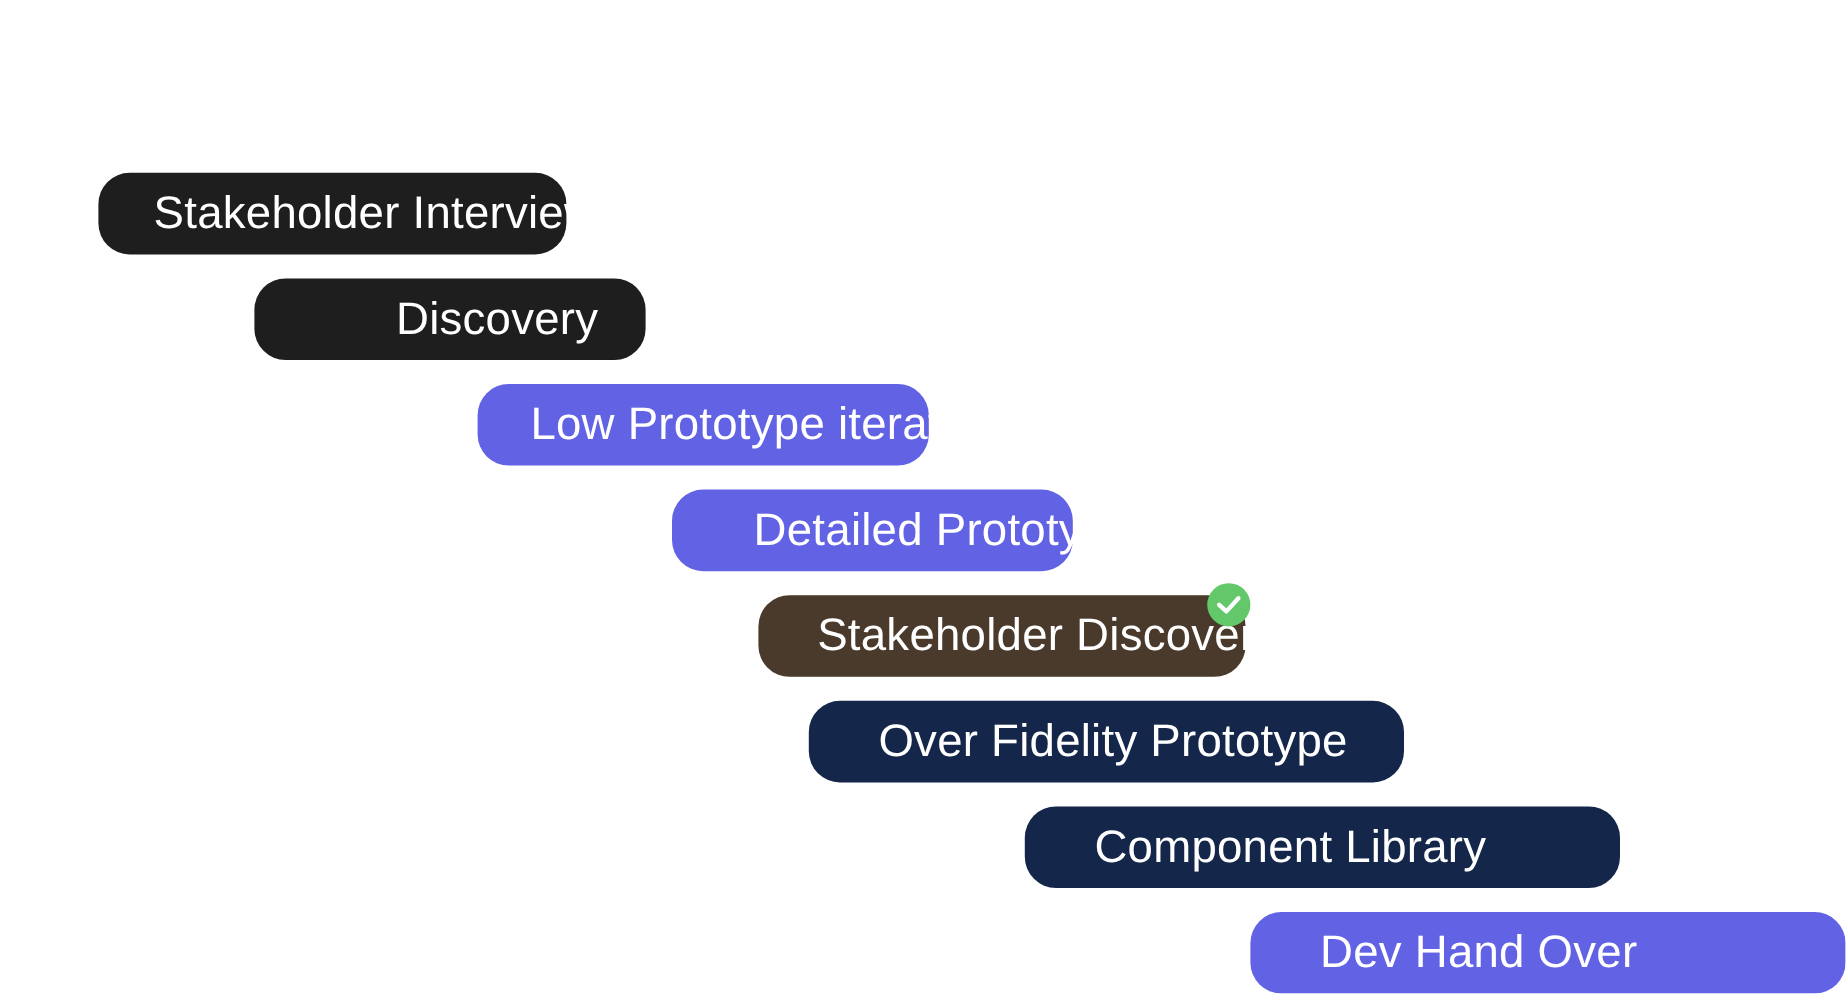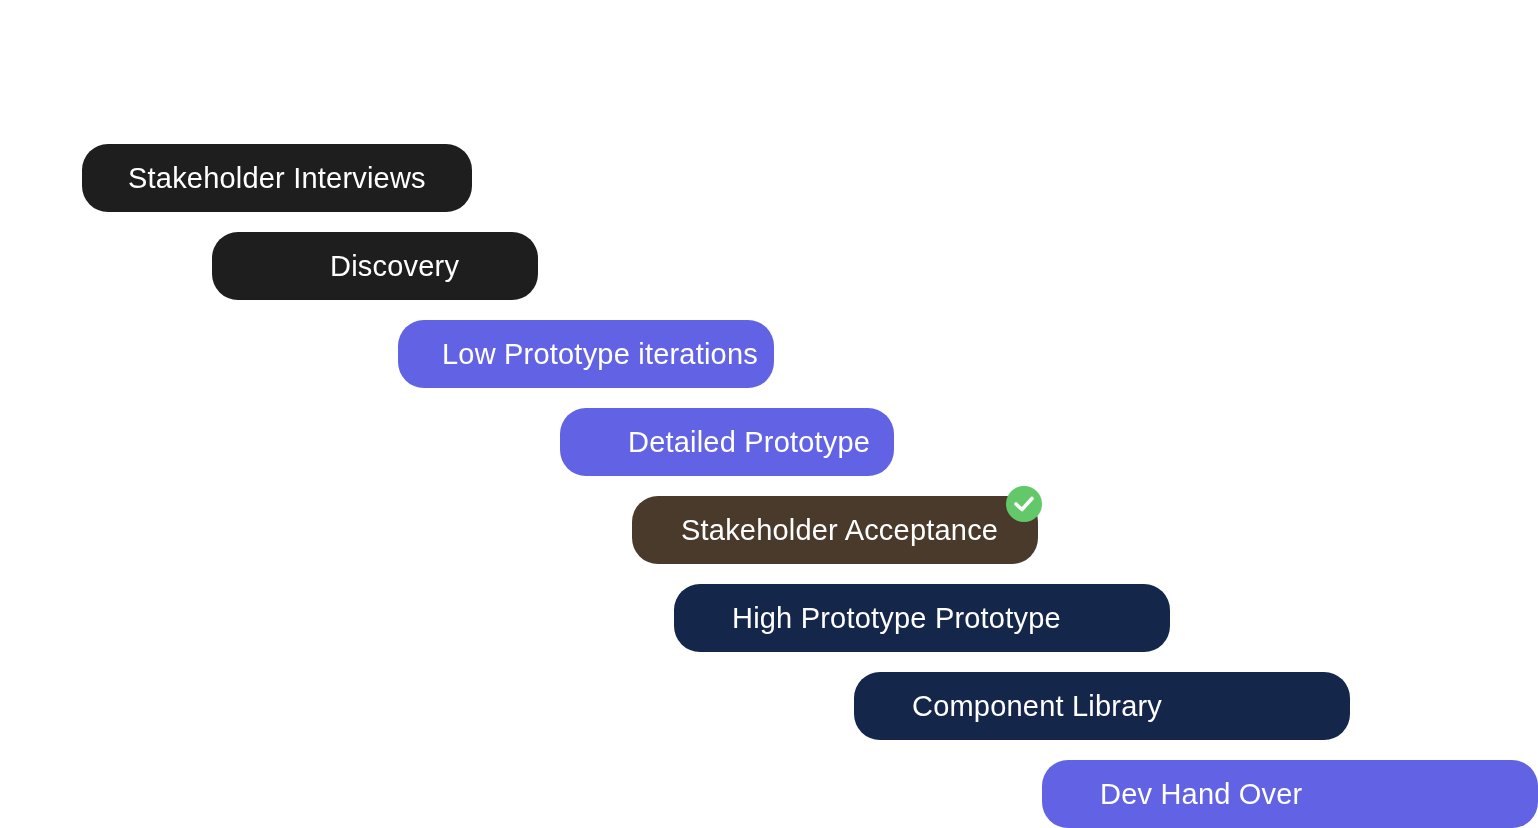--- a/index.html
+++ b/index.html
@@ -3,21 +3,21 @@
   <meta charset="utf-8">
   <style>
     html, body { margin: 0; padding: 0; }
     body {
       width: 1538px; height: 828px; background: #ffffff;
       position: relative; overflow: hidden;
       font-family: "Liberation Sans", "DejaVu Sans", sans-serif;
     }
     .pill {
       position: absolute; height: 68px; border-radius: 26px;
-      color: #ffffff; font-size: 29px; font-weight: 300;
+      color: #ffffff; font-size: 38px; font-weight: 300;
       display: flex; align-items: center; box-sizing: border-box;
       letter-spacing: 0.2px; white-space: nowrap;
     }
     .pill span { position: absolute; }
     .dark { background: #1e1e1e; }
     .purple { background: #6262e4; }
     .brown { background: #4a3a2c; }
     .navy { background: #14264a; }
     .check {
       position: absolute; width: 36px; height: 36px; border-radius: 50%;
@@ -34,29 +34,29 @@
   <div class="pill dark" style="left:212px; top:232px; width:326px;">
     <span style="left:118px;">Discovery</span>
   </div>
   <div class="pill purple" style="left:398px; top:320px; width:376px;">
     <span style="left:44px;">Low Prototype iterations</span>
   </div>
   <div class="pill purple" style="left:560px; top:408px; width:334px;">
     <span style="left:68px;">Detailed Prototype</span>
   </div>
   <div class="pill brown" style="left:632px; top:496px; width:406px;">
-    <span style="left:49px;">Stakeholder Acceptance</span>
+    <span style="left:49px;">Stakeholder Discovery</span>
   </div>
   <div class="check" style="left:1006px; top:486px;">
     <svg width="20" height="16" viewBox="0 0 20 16">
       <path d="M2 8 L8 13.5 L18 2.5" fill="none" stroke="#ffffff" stroke-width="3.6" stroke-linecap="round" stroke-linejoin="round"></path>
     </svg>
   </div>
   <div class="pill navy" style="left:674px; top:584px; width:496px;">
-    <span style="left:58px;">High Prototype Prototype</span>
+    <span style="left:58px;">Over Fidelity Prototype</span>
   </div>
   <div class="pill navy" style="left:854px; top:672px; width:496px;padding-left:26px;">
     <span style="left:58px;">Component Library</span>
   </div>
   <div class="pill purple" style="left:1042px; top:760px; width:496px;padding-left:48px;">
     <span style="left:58px;">Dev Hand Over</span>
   </div>
 </div>
 
 </body></html>

